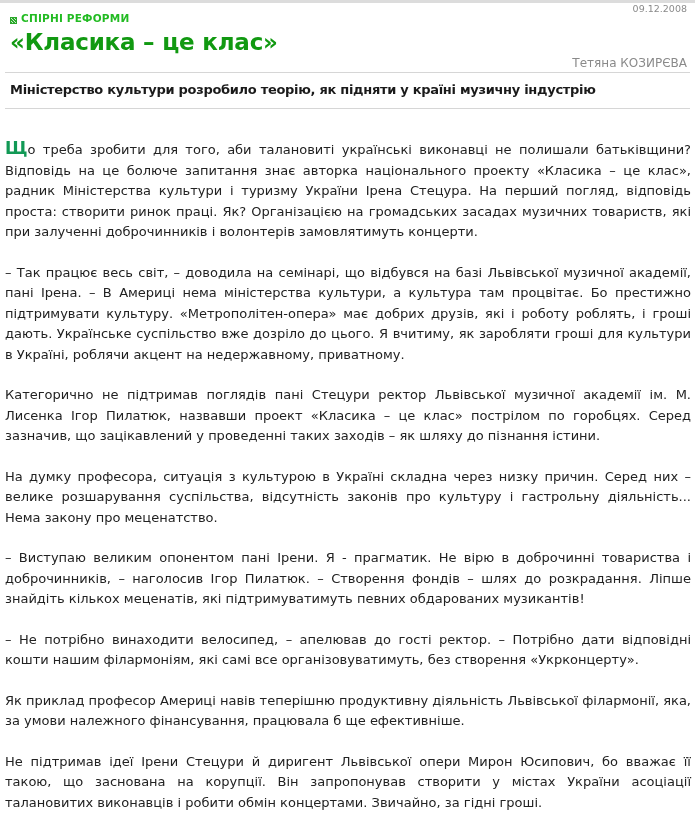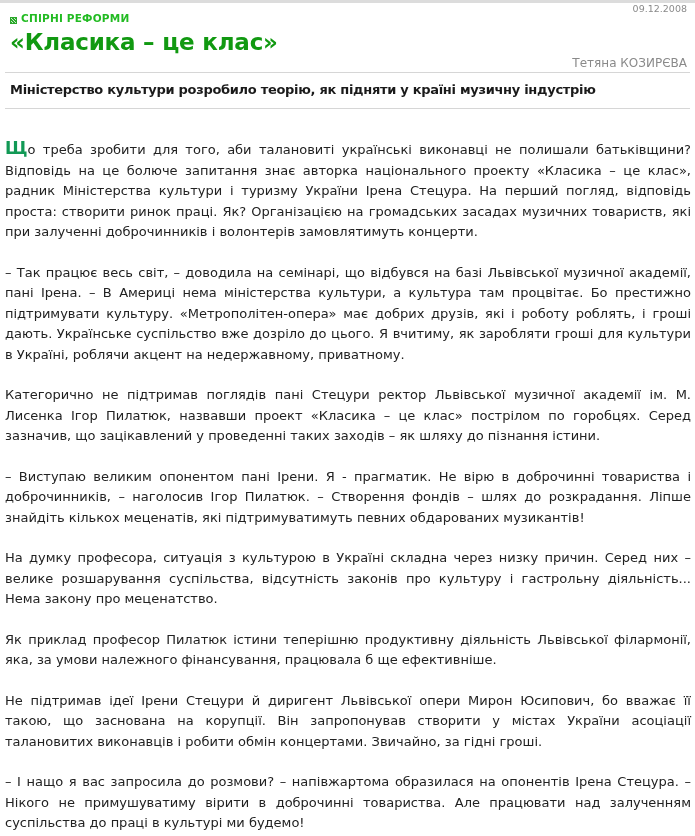--- a/index.html
+++ b/index.html
@@ -119,19 +119,20 @@
 <div class="rule r1"></div>
 
 <p class="lead">Міністерство культури розробило теорію, як підняти у країні музичну індустрію</p>
 
 <div class="rule r2"></div>
 
 <div class="article">
   <p><span class="dropcap">Щ</span><span>о треба зробити для того, аби талановиті українські виконавці не полишали батьківщини? Відповідь на це болюче запитання знає авторка національного проекту «Класика – це клас», радник Міністерства культури і туризму України Ірена Стецура. На перший погляд, відповідь проста: створити ринок праці. Як? Організацією на громадських засадах музичних товариств, які при залученні доброчинників і волонтерів замовлятимуть концерти.</span></p>
   <p>– Так працює весь світ, – доводила на семінарі, що відбувся на базі Львівської музичної академії, пані Ірена. – В Америці нема міністерства культури, а культура там процвітає. Бо престижно підтримувати культуру. «Метрополітен-опера» має добрих друзів, які і роботу роблять, і гроші дають. Українське суспільство вже дозріло до цього. Я вчитиму, як заробляти гроші для культури в Україні, роблячи акцент на недержавному, приватному.</p>
   <p>Категорично не підтримав поглядів пані Стецури ректор Львівської музичної академії ім. М. Лисенка Ігор Пилатюк, назвавши проект «Класика – це клас» пострілом по горобцях. Серед зазначив, що зацікавлений у проведенні таких заходів – як шляху до пізнання істини.</p>
+  <p>На думку професора, ситуація з культурою в Україні складна через низку причин. Серед них – велике розшарування суспільства, відсутність законів про культуру і гастрольну діяльність... Нема закону про меценатство.</p>
   <p>– Виступаю великим опонентом пані Ірени. Я - прагматик. Не вірю в доброчинні товариства і доброчинників, – наголосив Ігор Пилатюк. – Створення фондів – шлях до розкрадання. Ліпше знайдіть кількох меценатів, які підтримуватимуть певних обдарованих музикантів!</p>
-  <p>На думку професора, ситуація з культурою в Україні складна через низку причин. Серед них – велике розшарування суспільства, відсутність законів про культуру і гастрольну діяльність... Нема закону про меценатство.</p>
-  <p>Як приклад професор Пилатюк істини теперішню продуктивну діяльність Львівської філармонії, яка, за умови належного фінансування, працювала б ще ефективніше.</p>
+  <p>– Не потрібно винаходити велосипед, – апелював до гості ректор. – Потрібно дати відповідні кошти нашим філармоніям, які самі все організовуватимуть, без створення «Укрконцерту».</p>
+  <p>Як приклад професор Америці навів теперішню продуктивну діяльність Львівської філармонії, яка, за умови належного фінансування, працювала б ще ефективніше.</p>
   <p>Не підтримав ідеї Ірени Стецури й диригент Львівської опери Мирон Юсипович, бо вважає її такою, що заснована на корупції. Він запропонував створити у містах України асоціації талановитих виконавців і робити обмін концертами. Звичайно, за гідні гроші.</p>
   <p>– І нащо я вас запросила до розмови? – напівжартома образилася на опонентів Ірена Стецура. – Нікого не примушуватиму вірити в доброчинні товариства. Але працювати над залученням суспільства до праці в культурі ми будемо!</p>
 
 </div>
 
 </body></html>

